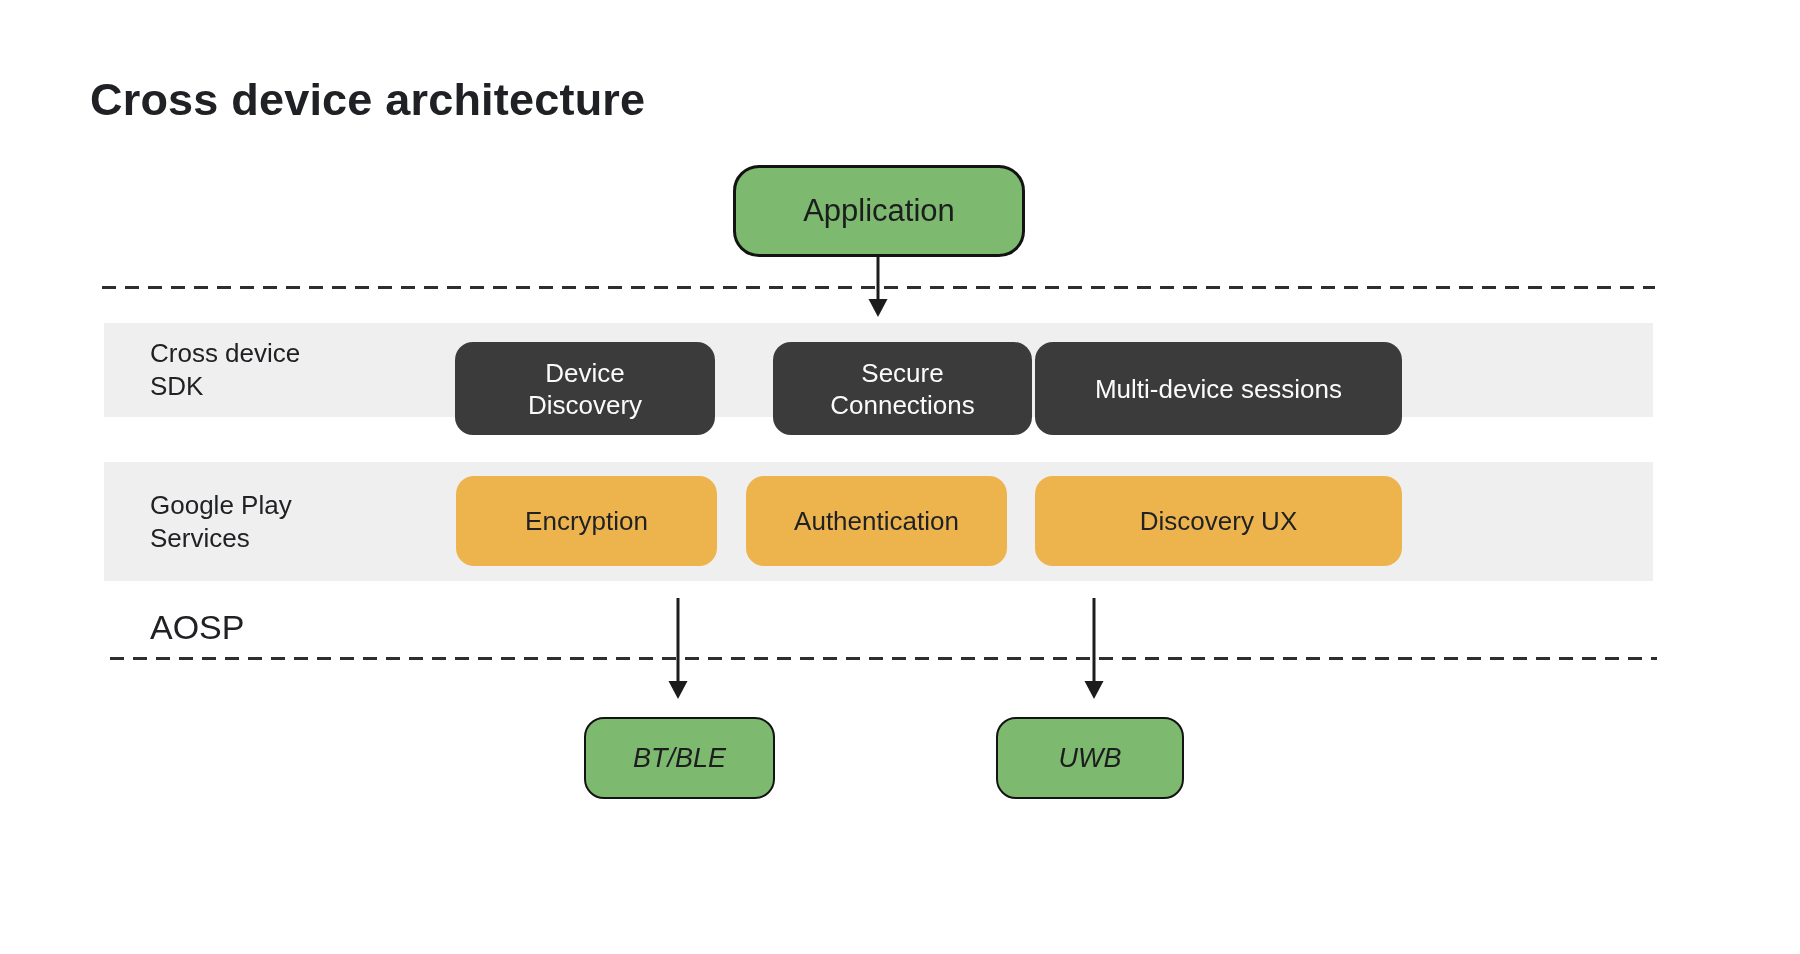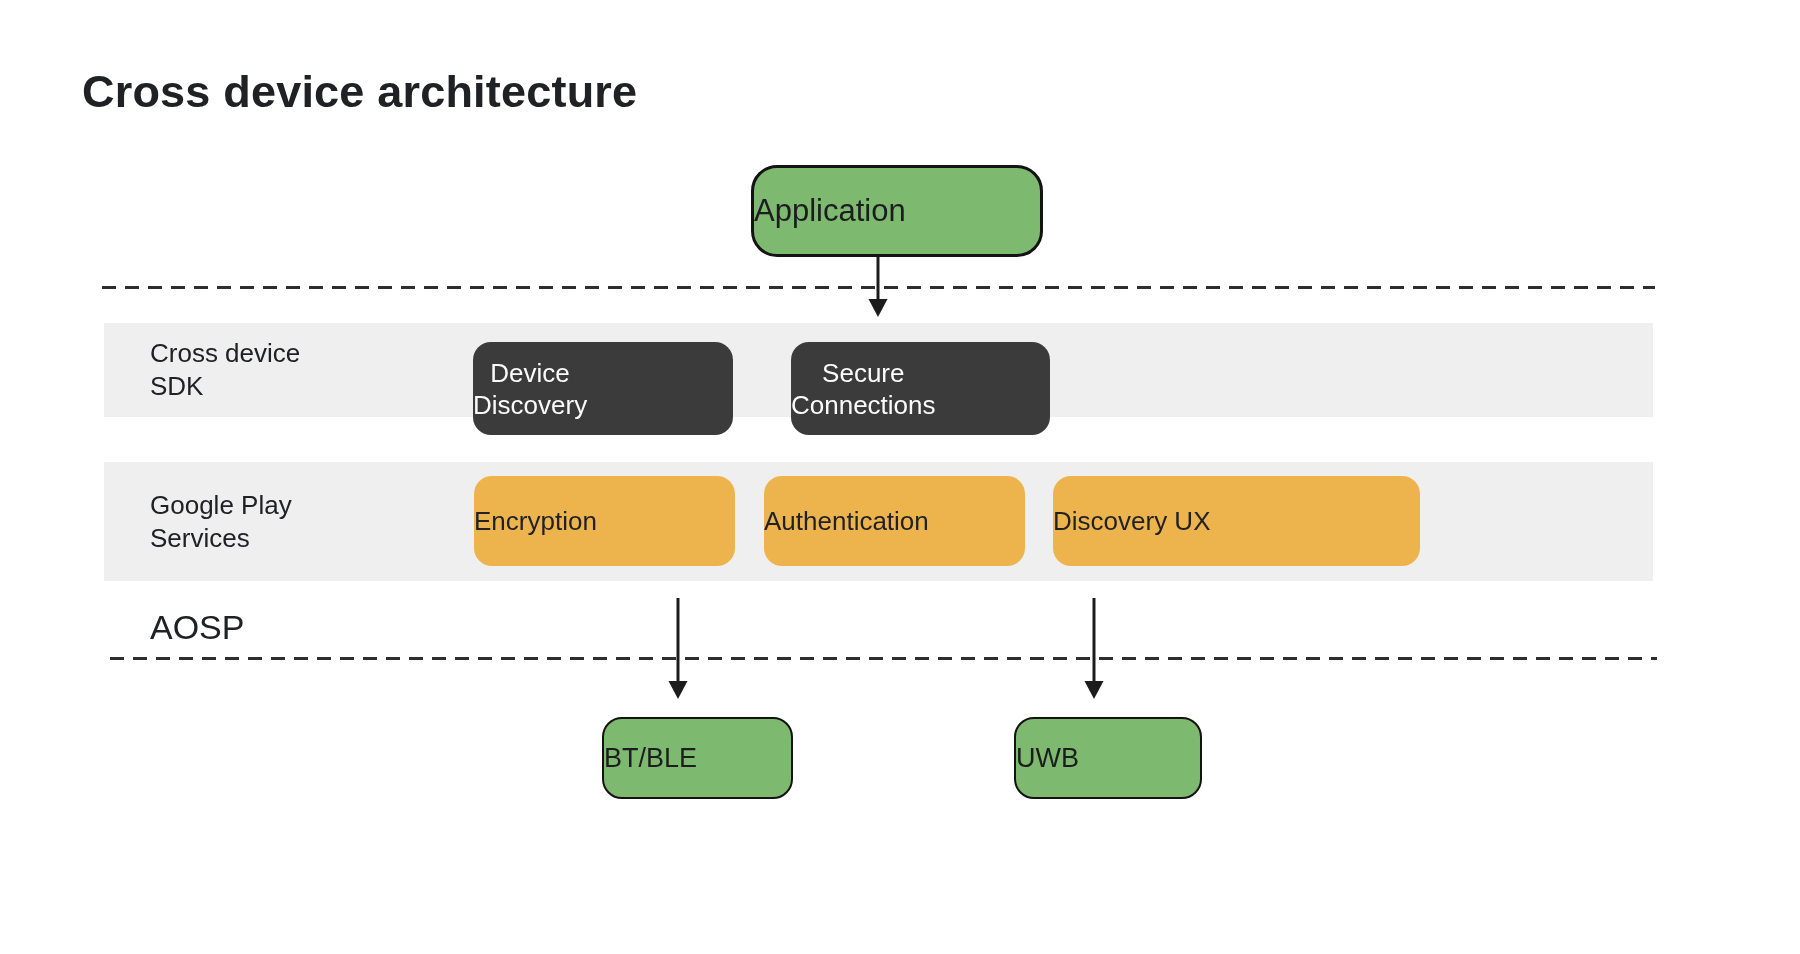--- a/index.html
+++ b/index.html
@@ -13,31 +13,30 @@
     overflow: hidden;
   }
   .title {
     position: absolute;
     left: 82px;
     top: 66px;
     font-size: 45px;
     font-weight: 600;
     letter-spacing: 0.2px;
     color: var(--ink, #202124);
-    margin: 0;
+    margin: 8px;
   }
   .node {
     position: absolute;
     display: flex;
     align-items: center;
-    justify-content: flex-start;
+    justify-content: center;
     text-align: center;
     box-sizing: border-box;
     white-space: pre-line;
-    margin-left: 18px;
   }
   .app-box {
     left: 733px; top: 165px; width: 292px; height: 92px;
     background: var(--green, #7DB96E);
     border: 3px solid var(--stroke, #131313);
     border-radius: 26px;
     font-size: 31px;
     font-weight: 500;
     color: #1c1d1f;
   }
@@ -94,20 +93,21 @@
     text-align: right;
   }
   .radio-box {
     top: 717px; height: 82px;
     background: var(--green, #7DB96E);
     border: 2.5px solid var(--stroke, #131313);
     border-radius: 20px;
     font-size: 27px;
     font-weight: 500;
     color: #1c1d1f;
+    font-style: italic;
   }
   .arrows {
     position: absolute;
     left: 0; top: 0;
     width: 1800px; height: 954px;
     pointer-events: none;
   }
 </style>
 </head>
 <body>
@@ -125,20 +125,23 @@
   <div class="band band-sdk">
     <div class="band-label">Cross device
 SDK</div>
     <div class="node dark-box" style="left:351px;width:260px">
       <span>Device
 Discovery</span>
     </div>
     <div class="node dark-box" style="left:669px;width:259px">
       <span>Secure
 Connections</span>
+    </div>
+    <div class="node dark-box" style="left:931px;width:367px">
+      <span>Multi-device sessions</span>
     </div>
   </div>
 
   <div class="band band-gps">
     <div class="band-label">Google Play
 Services</div>
     <div class="node amber-box" style="left:352px;width:261px">
       <span>Encryption</span>
     </div>
     <div class="node amber-box" style="left:642px;width:261px">

